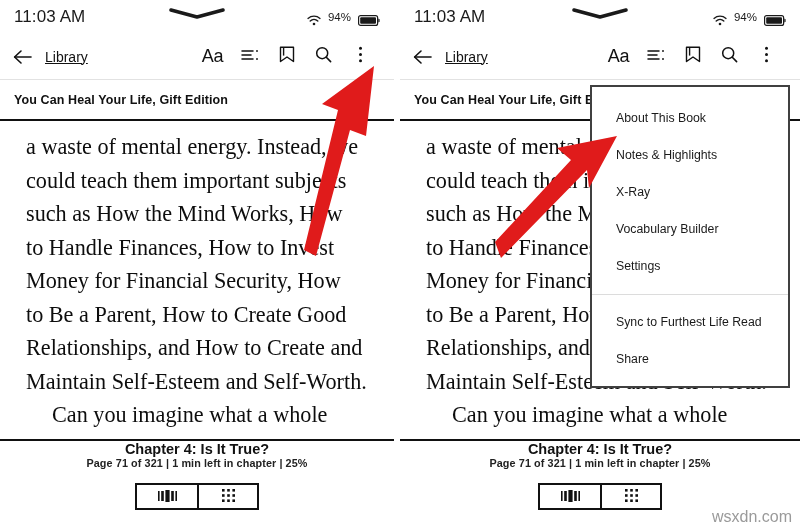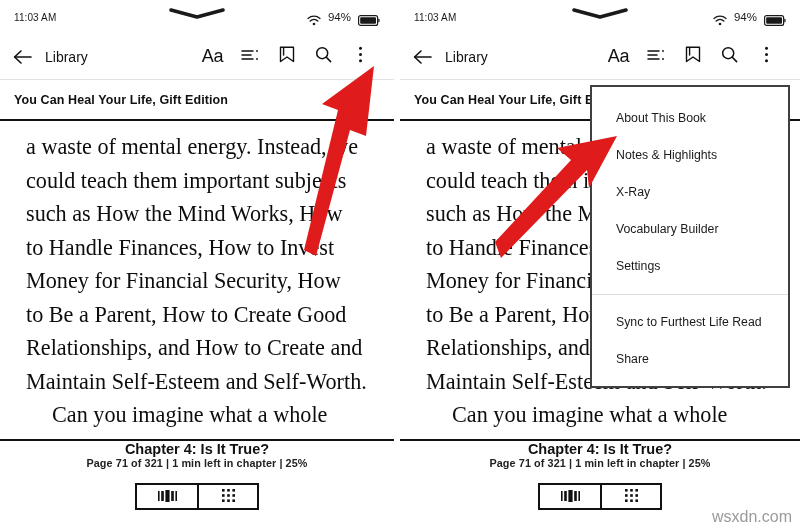--- a/index.html
+++ b/index.html
@@ -24,21 +24,21 @@
 
   
   .statusbar {
     position: relative;
     height: 34px;
     display: flex;
     align-items: center;
     padding: 0 14px;
   }
   .status-time {
-    font-size: 10px;
+    font-size: 17px;
     color: #1a1a1a;
     letter-spacing: 0.1px;
   }
   .notch {
     position: absolute;
     left: 50%;
     top: 6px;
     transform: translateX(-50%);
     width: 56px; height: 12px;
   }
@@ -58,20 +58,21 @@
     display: flex;
     align-items: center;
     padding: 0 15px 0 13px;
     border-bottom: 1px solid #e2e2e2;
   }
   .back-arrow { width: 19px; height: 16px; display: block; }
   .library-label {
     font-size: 14px;
     color: #111;
     margin-left: 13px;
+    text-decoration: underline;
   }
   .toolbar-icons {
     margin-left: auto;
     display: flex;
     align-items: center;
     gap: 0px;
   }
   .tb-btn {
     width: 37px; height: 40px;
     display: flex;

